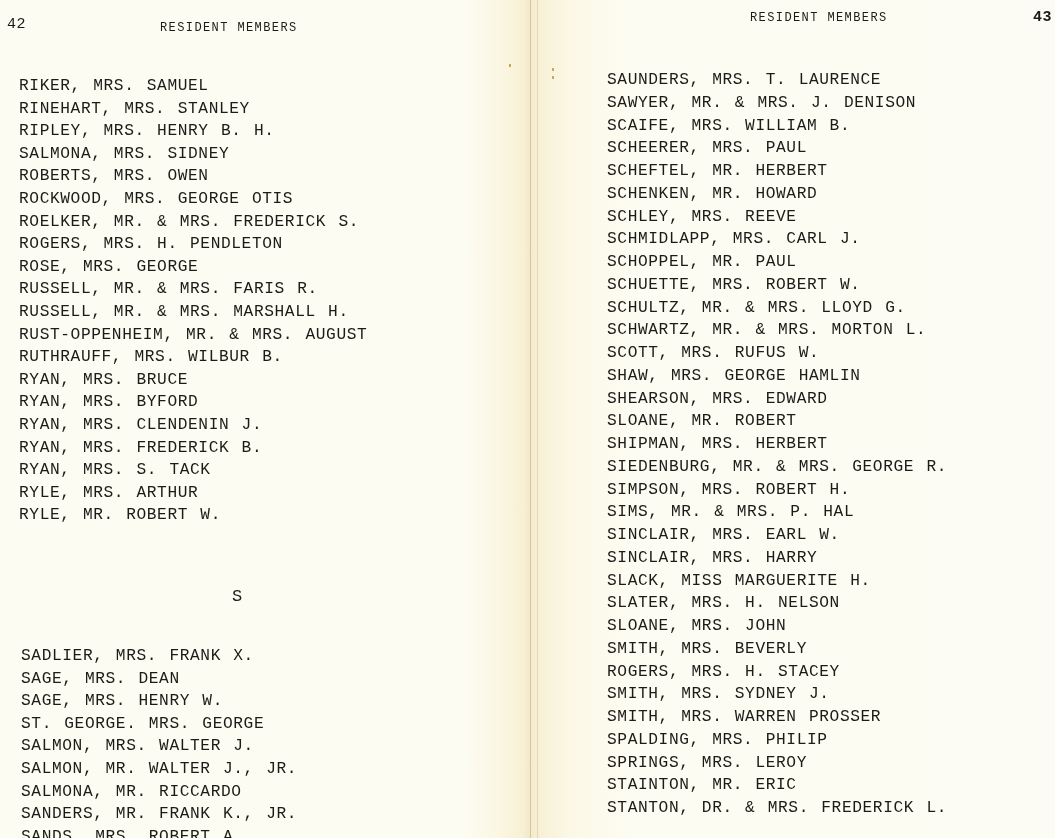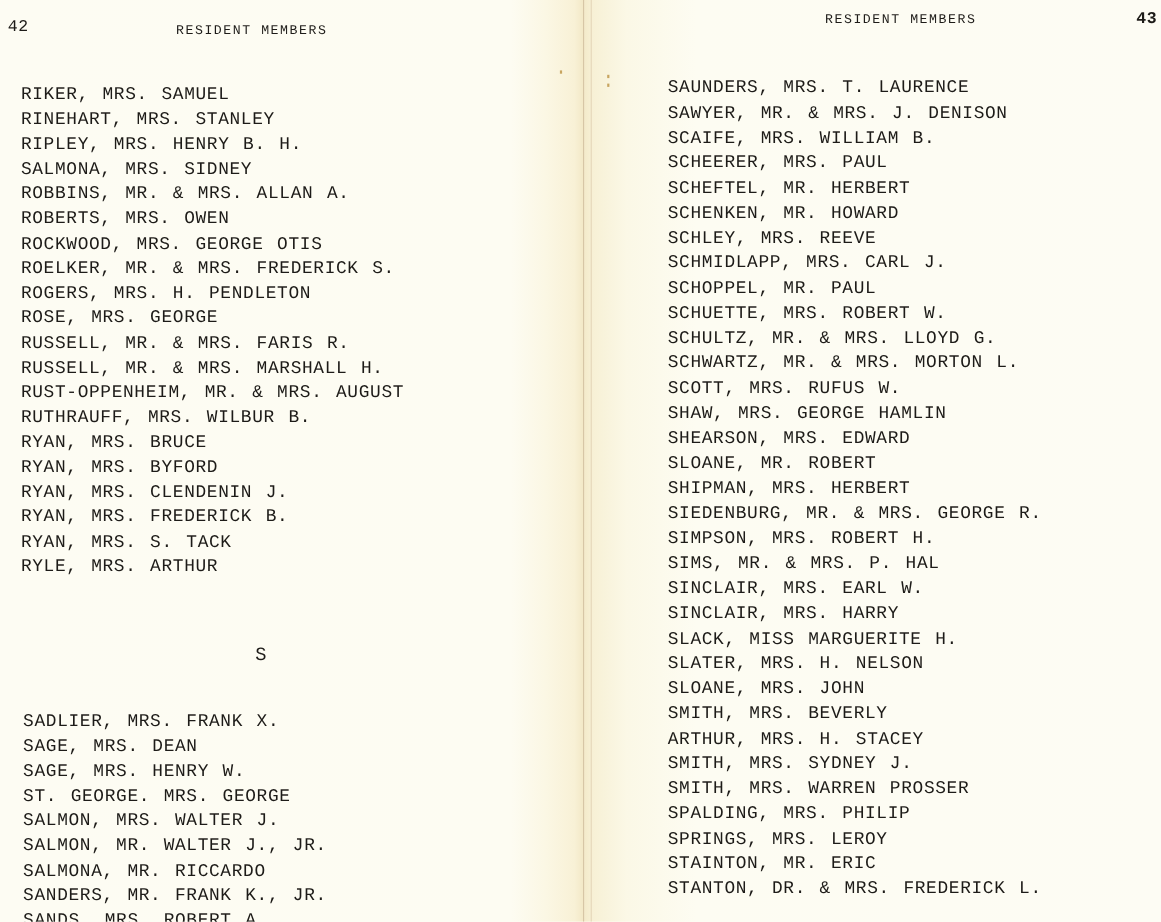--- a/index.html
+++ b/index.html
@@ -97,36 +97,36 @@
 
   <div class="page left">
     <div class="folio">42</div>
     <div class="running-head">RESIDENT MEMBERS</div>
 
     <ul class="entries r">
       <li>RIKER, MRS. SAMUEL</li>
       <li>RINEHART, MRS. STANLEY</li>
       <li>RIPLEY, MRS. HENRY B. H.</li>
       <li>SALMONA, MRS. SIDNEY</li>
-      <li>ROBBINS, MR. &amp; MRS. ALLAN A.</li>
       <li>ROBERTS, MRS. OWEN</li>
       <li>ROCKWOOD, MRS. GEORGE OTIS</li>
       <li>ROELKER, MR. &amp; MRS. FREDERICK S.</li>
       <li>ROGERS, MRS. H. PENDLETON</li>
       <li>ROSE, MRS. GEORGE</li>
       <li>RUSSELL, MR. &amp; MRS. FARIS R.</li>
       <li>RUSSELL, MR. &amp; MRS. MARSHALL H.</li>
       <li>RUST-OPPENHEIM, MR. &amp; MRS. AUGUST</li>
       <li>RUTHRAUFF, MRS. WILBUR B.</li>
       <li>RYAN, MRS. BRUCE</li>
       <li>RYAN, MRS. BYFORD</li>
       <li>RYAN, MRS. CLENDENIN J.</li>
       <li>RYAN, MRS. FREDERICK B.</li>
       <li>RYAN, MRS. S. TACK</li>
       <li>RYLE, MRS. ARTHUR</li>
+      <li>RYLE, MR. ROBERT W.</li>
     </ul>
 
     <div class="section-letter">S</div>
 
     <ul class="entries s">
       <li>SADLIER, MRS. FRANK X.</li>
       <li>SAGE, MRS. DEAN</li>
       <li>SAGE, MRS. HENRY W.</li>
       <li>ST. GEORGE. MRS. GEORGE</li>
       <li>SALMON, MRS. WALTER J.</li>
@@ -161,21 +161,21 @@
       <li>SHIPMAN, MRS. HERBERT</li>
       <li>SIEDENBURG, MR. &amp; MRS. GEORGE R.</li>
       <li>SIMPSON, MRS. ROBERT H.</li>
       <li>SIMS, MR. &amp; MRS. P. HAL</li>
       <li>SINCLAIR, MRS. EARL W.</li>
       <li>SINCLAIR, MRS. HARRY</li>
       <li>SLACK, MISS MARGUERITE H.</li>
       <li>SLATER, MRS. H. NELSON</li>
       <li>SLOANE, MRS. JOHN</li>
       <li>SMITH, MRS. BEVERLY</li>
-      <li>ARTHUR, MRS. H. STACEY</li>
+      <li>ROGERS, MRS. H. STACEY</li>
       <li>SMITH, MRS. SYDNEY J.</li>
       <li>SMITH, MRS. WARREN PROSSER</li>
       <li>SPALDING, MRS. PHILIP</li>
       <li>SPRINGS, MRS. LEROY</li>
       <li>STAINTON, MR. ERIC</li>
       <li>STANTON, DR. &amp; MRS. FREDERICK L.</li>
     </ul>
   </div>
 </div>
 

